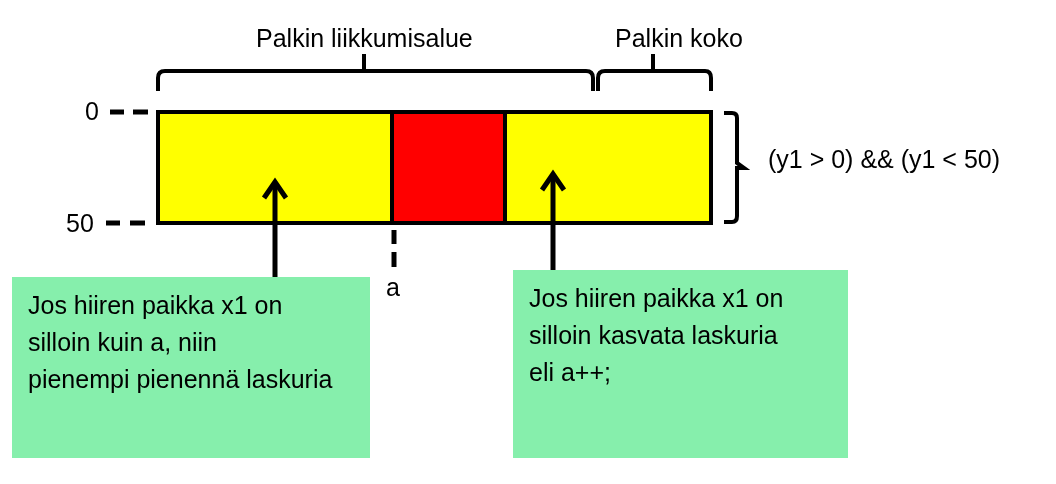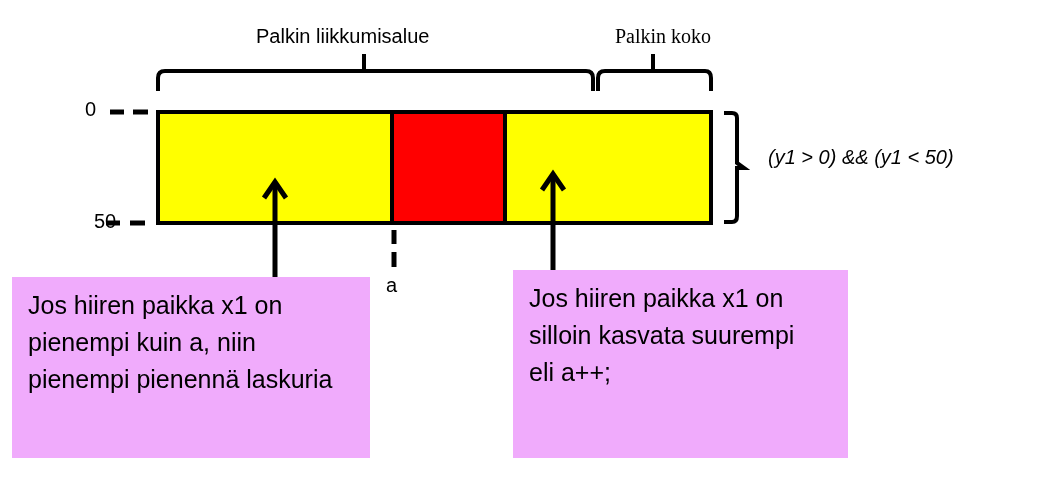--- a/index.html
+++ b/index.html
@@ -1,20 +1,20 @@
 <!DOCTYPE html>
 <html><head>
 <meta charset="utf-8">
 <style>
   html, body { margin: 0; padding: 0; background: #ffffff; }
   body { width: 1056px; height: 484px; position: relative; overflow: hidden;
          font-family: "Liberation Sans", sans-serif; color: #000; }
   svg { position: absolute; left: 0; top: 0; }
-  .lbl { position: absolute; font-size: 20px; line-height: 1; white-space: nowrap; text-align: right; }
-  .note { position: absolute; background: #f0abfc; font-size: 25px; line-height: 37px;
+  .lbl { position: absolute; font-size: 25px; line-height: 1; white-space: nowrap; text-align: right; }
+  .note { position: absolute; background: #86efac; font-size: 25px; line-height: 37px;
           padding: 10px 0 0 16px; box-sizing: border-box; }
   .note span { display: block; }
 </style>
 </head>
 <body>
 
 <svg width="1056" height="484" viewBox="0 0 1056 484">
 
   <rect x="158" y="112" width="553" height="111" fill="#ffff00" stroke="#000" stroke-width="4"></rect>
 
@@ -43,29 +43,29 @@
     <polyline points="264,198 275,182 286,198"></polyline>
   </g>
 
   <g stroke="#000" stroke-width="5" fill="none">
     <line x1="553" y1="270" x2="553" y2="174"></line>
     <polyline points="542,190 553,174 564,190"></polyline>
   </g>
 </svg>
 
 <div class="lbl" style="left:256px; top:26px;">Palkin liikkumisalue</div>
-<div class="lbl" style="left:615px; top:26px;font-family:Liberation Serif, serif;">Palkin koko</div>
+<div class="lbl" style="left:615px; top:26px;">Palkin koko</div>
 <div class="lbl" style="left:85px; top:99px;">0</div>
-<div class="lbl" style="left:66px; top:211px;margin-left:28px;">50</div>
-<div class="lbl" style="left:768px; top:147px;font-style:italic;">(y1 &gt; 0) &amp;&amp; (y1 &lt; 50)</div>
+<div class="lbl" style="left:66px; top:211px;">50</div>
+<div class="lbl" style="left:768px; top:147px;">(y1 &gt; 0) &amp;&amp; (y1 &lt; 50)</div>
 <div class="lbl" style="left:386px; top:275px;">a</div>
 
 <div class="note" style="left:12px; top:277px; width:358px; height:181px;">
   <span>Jos hiiren paikka x1 on</span>
-  <span>pienempi kuin a, niin</span>
+  <span>silloin kuin a, niin</span>
   <span>pienempi pienennä laskuria</span>
 </div>
 
 <div class="note" style="left:513px; top:270px; width:335px; height:188px;">
   <span>Jos hiiren paikka x1 on</span>
-  <span>silloin kasvata suurempi</span>
+  <span>silloin kasvata laskuria</span>
   <span>eli a++;</span>
 </div>
 
 </body></html>

